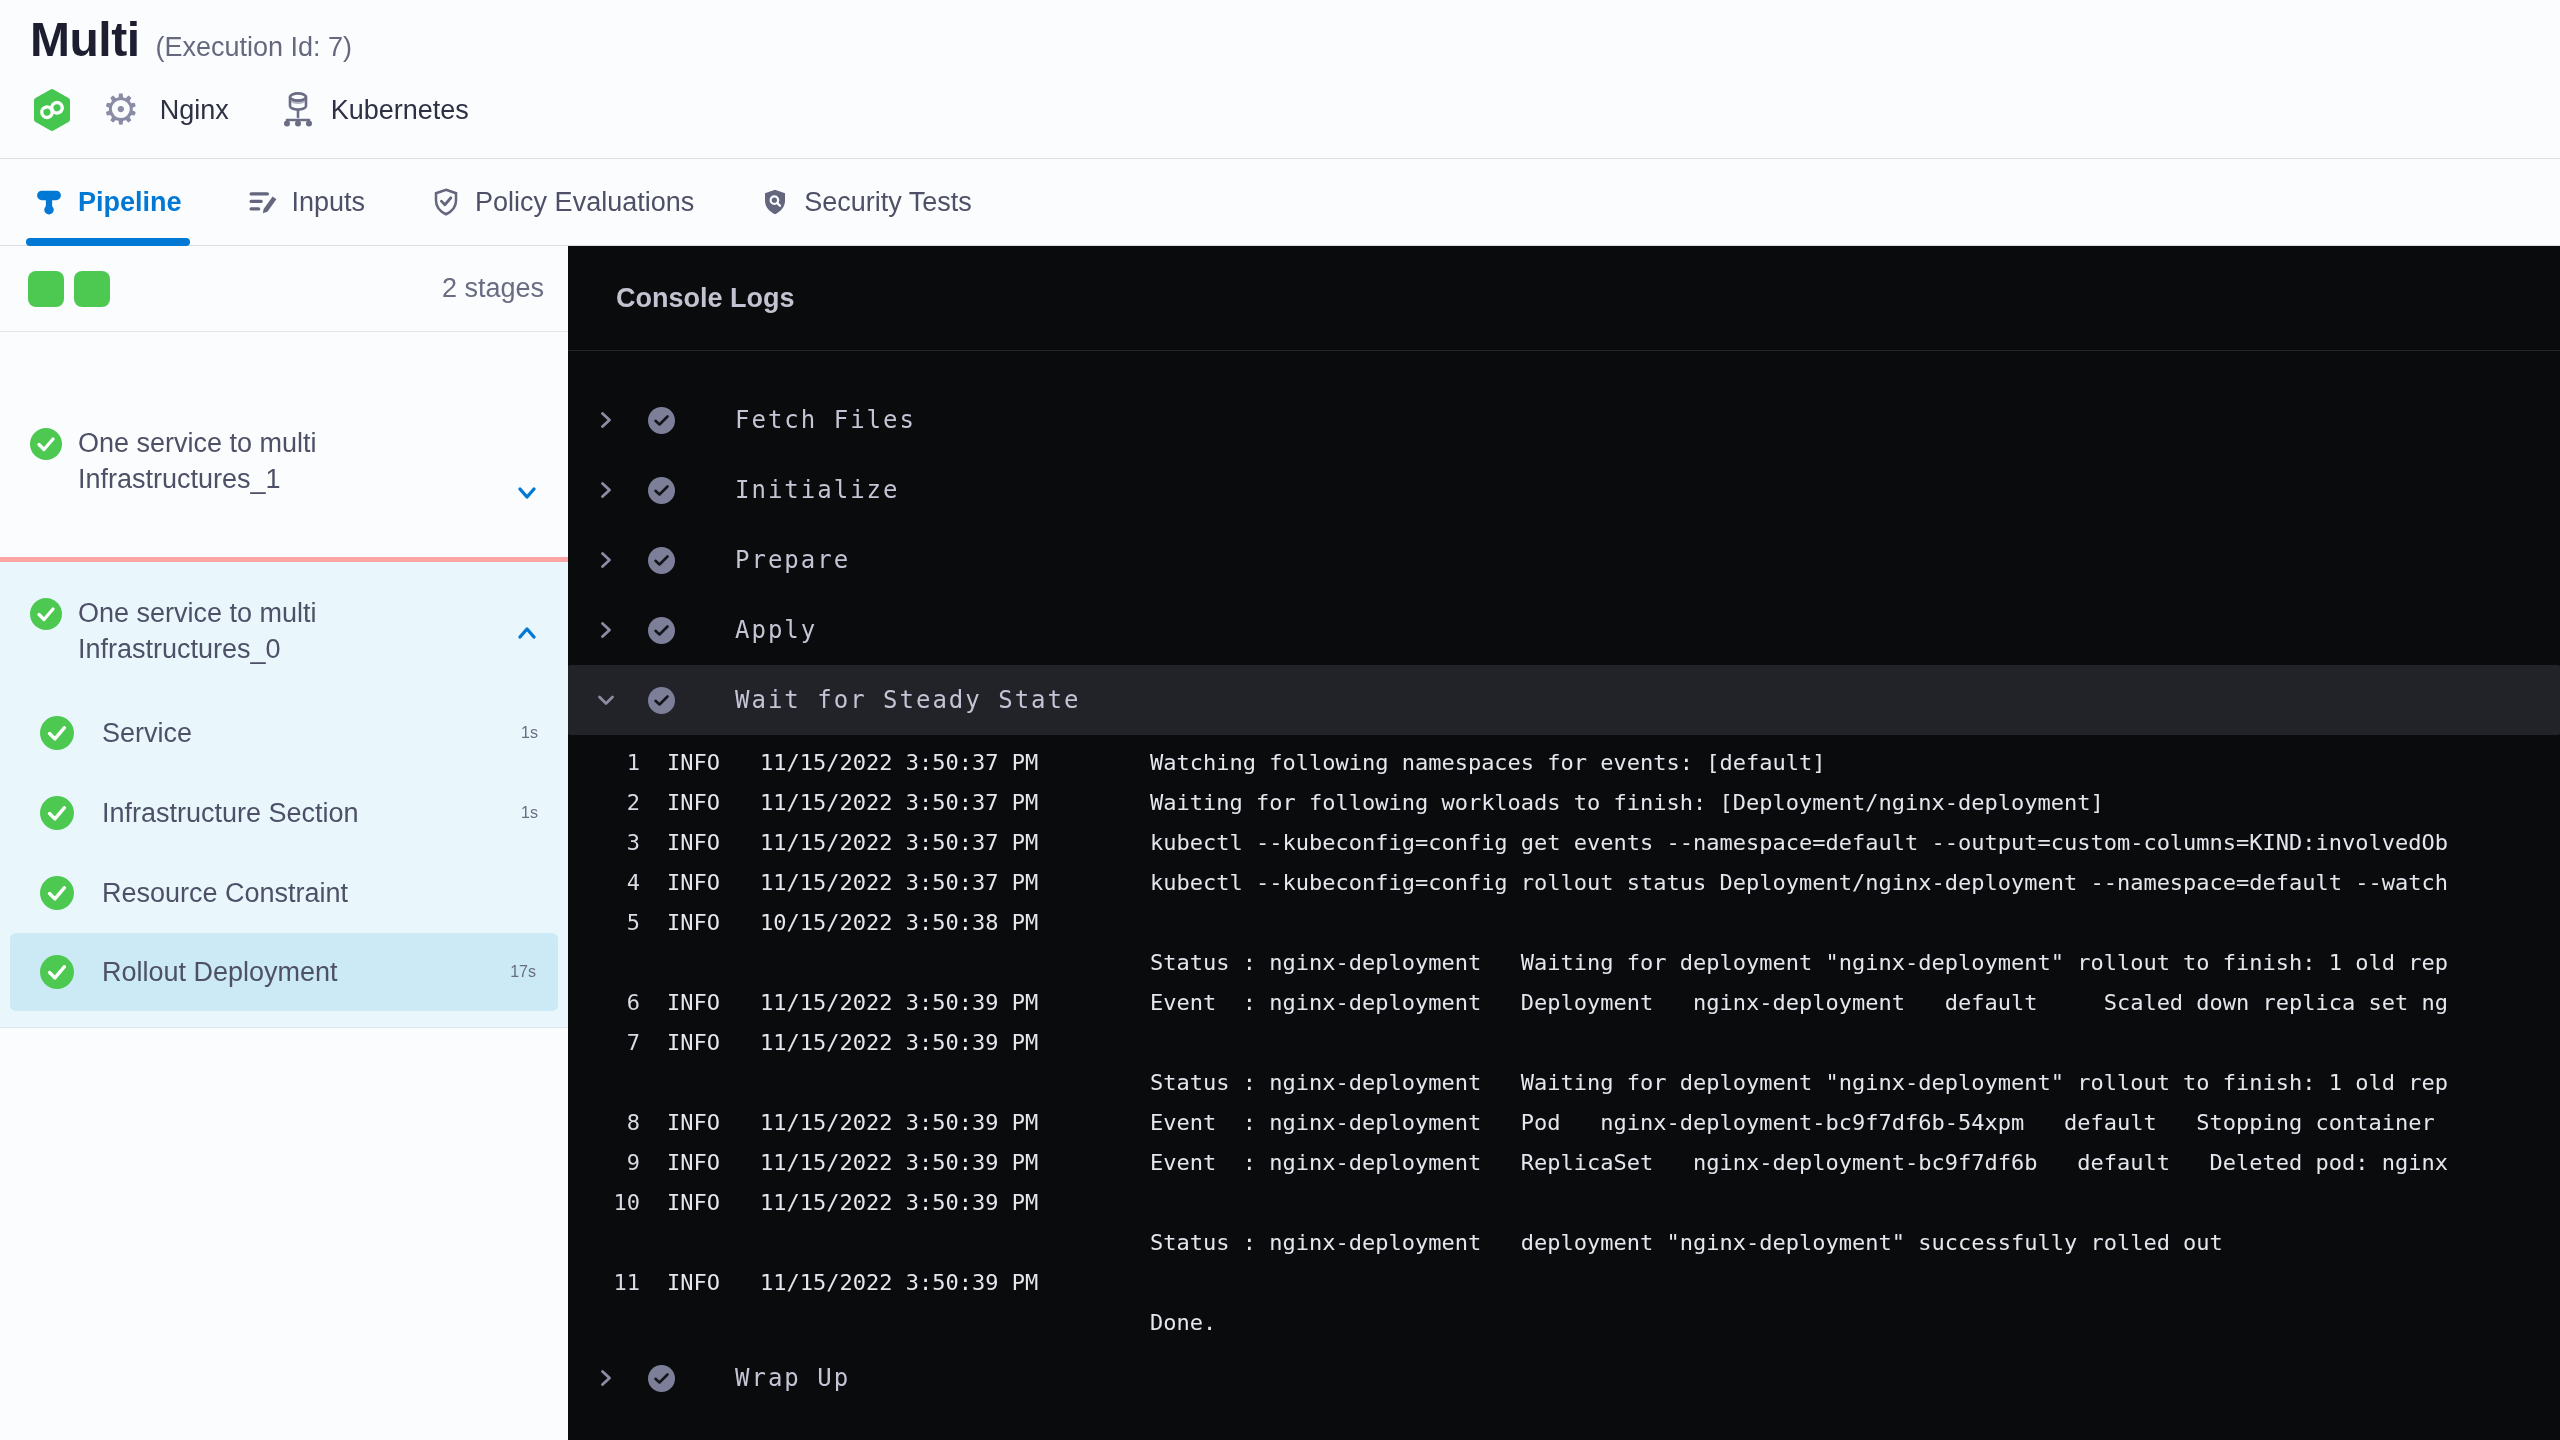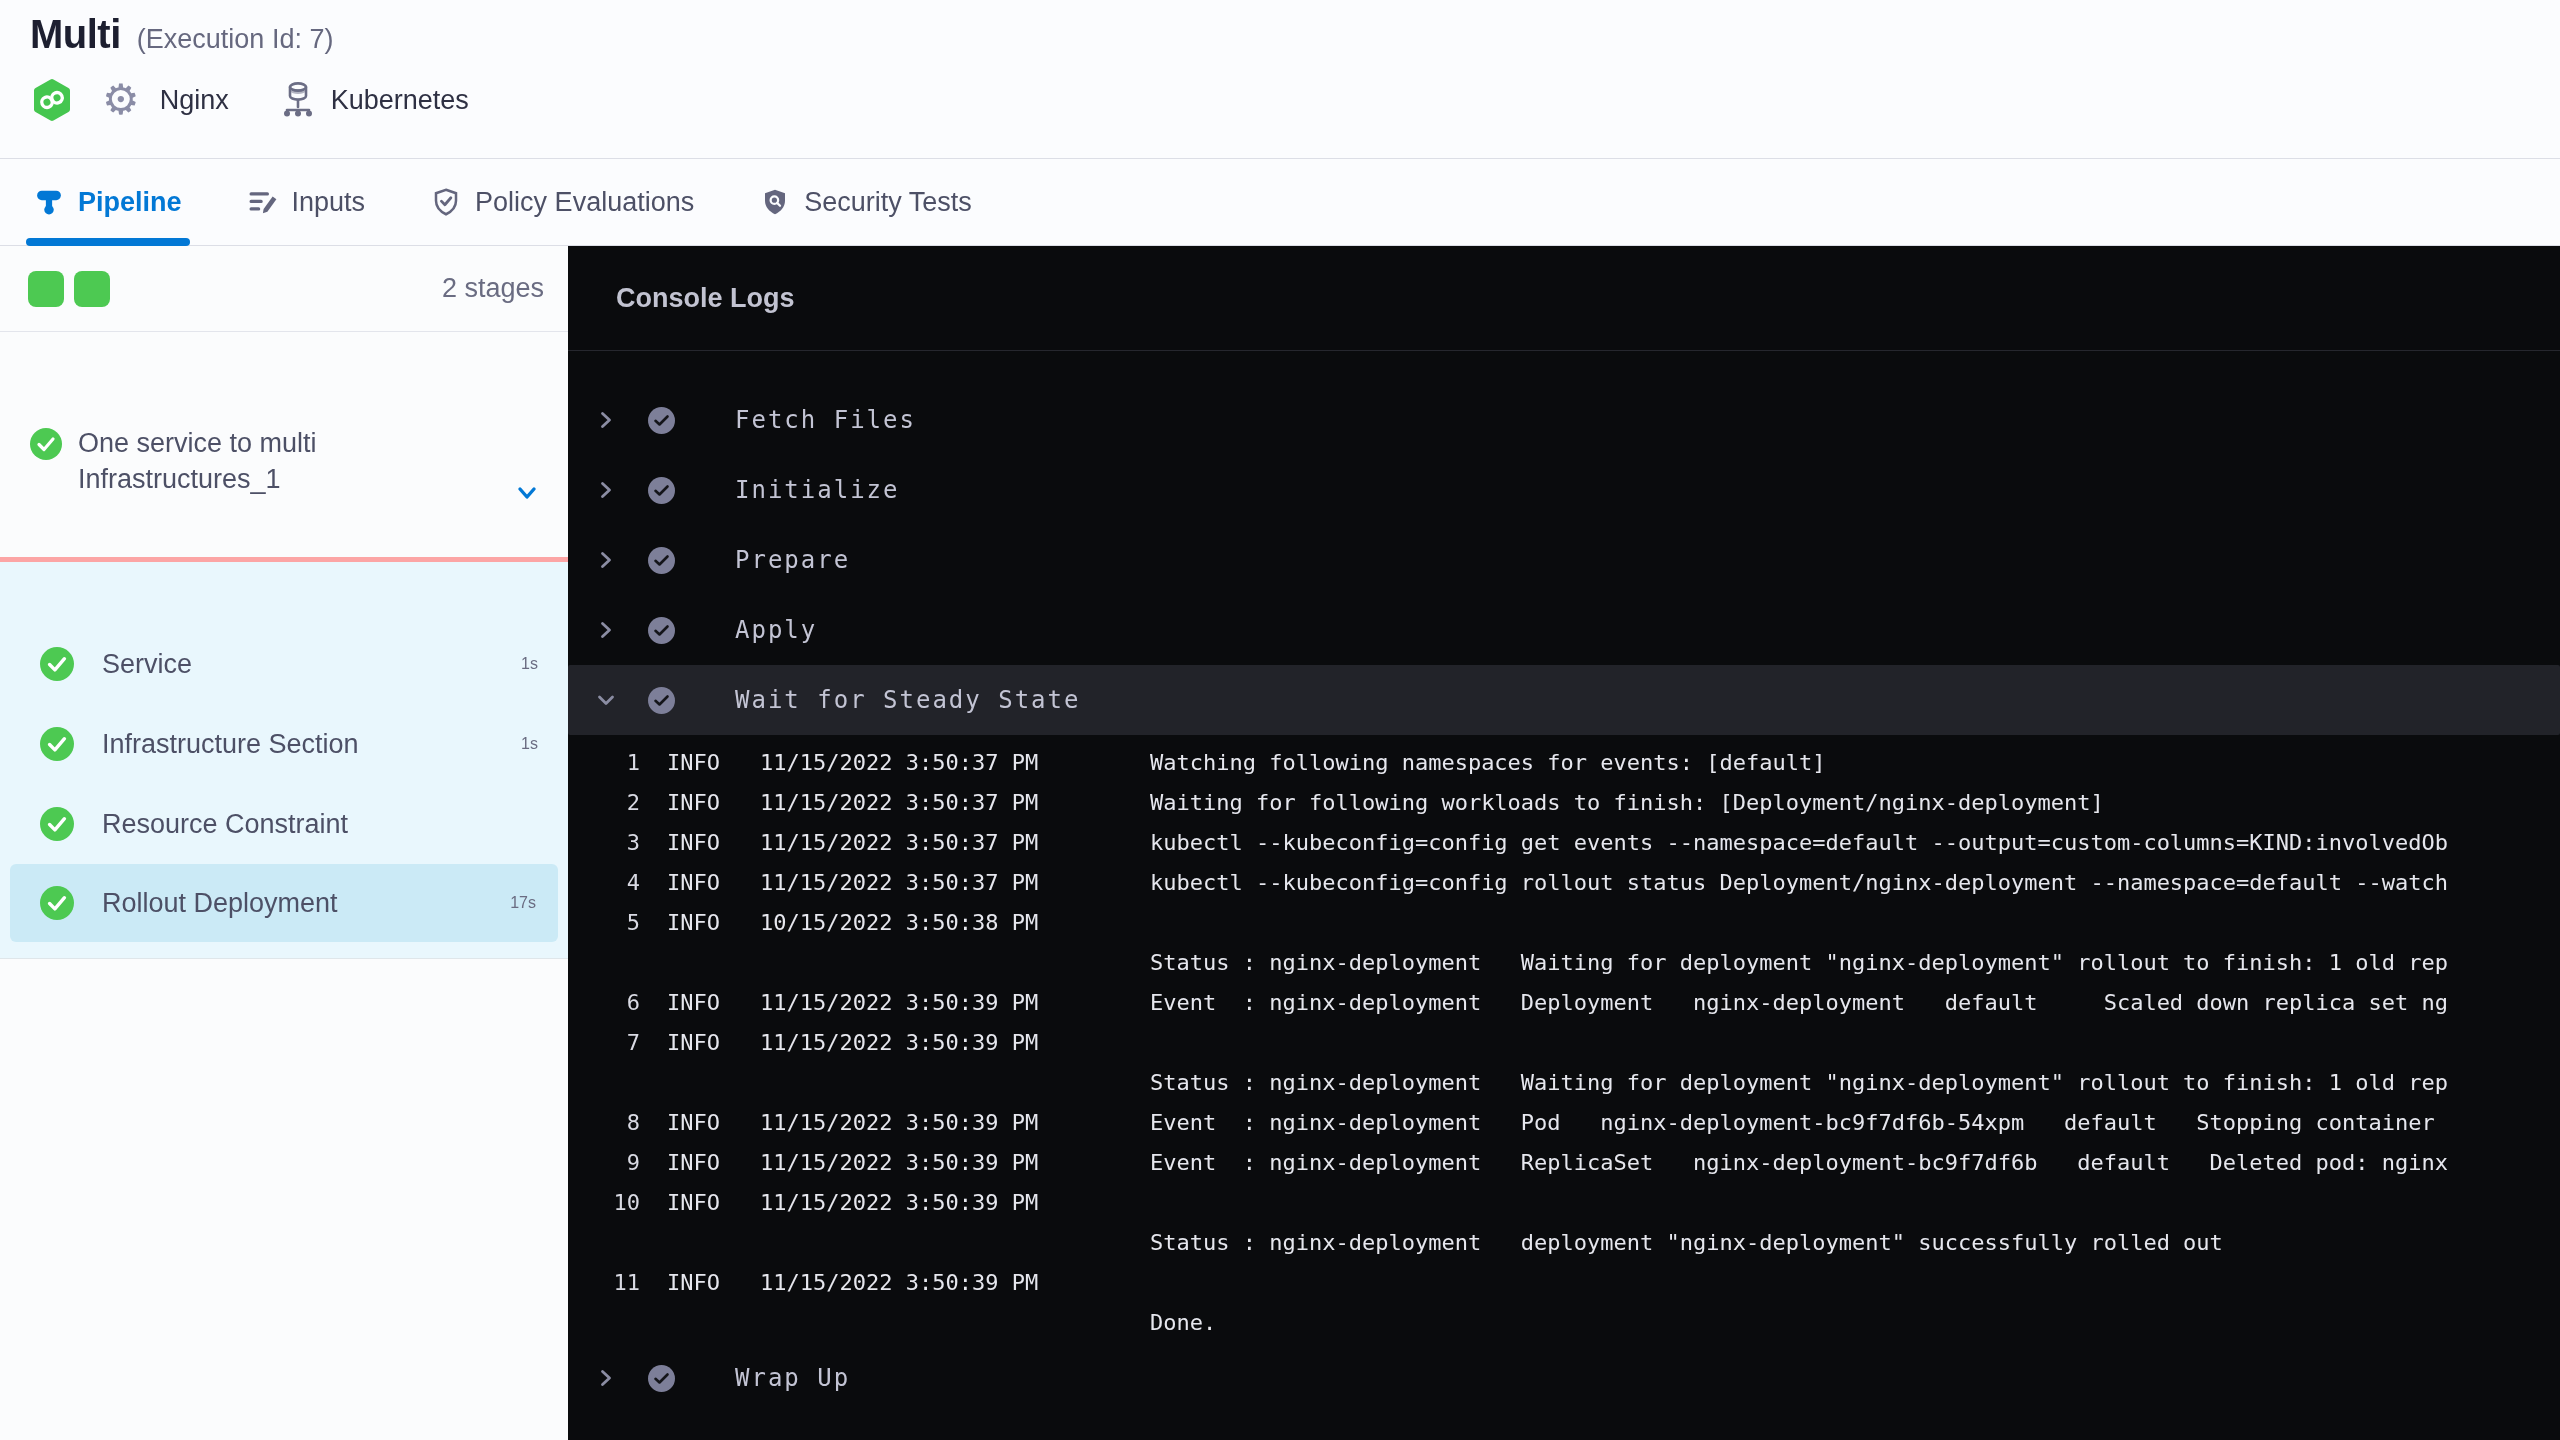--- a/index.html
+++ b/index.html
@@ -2,21 +2,21 @@
 <html><head>
 <meta charset="utf-8">
 <style>
   * { margin:0; padding:0; box-sizing:border-box; }
   html,body { width:2560px; height:1440px; overflow:hidden; background:#ffffff;
               font-family:"Liberation Sans", sans-serif; }
 
   
   .top-header { height:158px; background:#fbfcfe; padding:12px 0 0 30px; }
   .title-row { display:flex; align-items:baseline; gap:16px; }
-  .page-title { font-size:40px; font-weight:700; color:#1d1f30; letter-spacing:-0.5px; }
+  .page-title { font-size:48px; font-weight:700; color:#1d1f30; letter-spacing:-0.5px; }
   .exec-id { font-size:27px; color:#66687f; }
   .chips-row { display:flex; align-items:center; margin-top:20px; height:46px; }
   .harness-logo { width:44px; height:44px; display:flex; }
   .gear-glyph { font-size:42px; color:#8a8ca6; margin-left:28px; line-height:44px; font-family:"DejaVu Sans", sans-serif; }
   .chip-label { font-size:27px; color:#2e3043; margin-left:20px; }
   .k8s-icon { width:34px; height:40px; margin-left:52px; display:flex; }
   .chip-label2 { font-size:27px; color:#2e3043; margin-left:16px; }
 
   
   .tab-bar { height:88px; background:#fbfcfe; border-top:1px solid #dcdee6; border-bottom:1px solid #dcdee6;
@@ -176,20 +176,33 @@
       </span>
       <span class="stage-name">One service to multi Infrastructures_1</span>
       <span class="chev-blue">
         <svg viewBox="0 0 30 30" width="30" height="30">
             <polyline points="8,11 15,19 22,11" fill="none" stroke="#0278d5" stroke-width="3.4" stroke-linecap="round" stroke-linejoin="round"></polyline>
           </svg>
       </span>
     </div>
 
     <div class="stage-expanded">
+      <div class="stage-exp-header">
+        <span class="check">
+          <svg viewBox="0 0 32 32" width="32" height="32">
+              <polyline points="9,16.5 14,21.5 23,11" fill="none" stroke="#ffffff" stroke-width="3.2" stroke-linecap="round" stroke-linejoin="round"></polyline>
+            </svg>
+        </span>
+        <span class="stage-name">One service to multi Infrastructures_0</span>
+        <span class="chev-blue">
+          <svg viewBox="0 0 30 30" width="30" height="30">
+              <polyline points="8,19 15,11 22,19" fill="none" stroke="#0278d5" stroke-width="3.4" stroke-linecap="round" stroke-linejoin="round"></polyline>
+            </svg>
+        </span>
+      </div>
 
       <div class="steps">
         <div class="step">
           <span class="check">
             <svg viewBox="0 0 32 32" width="34" height="34">
                 <polyline points="9,16.5 14,21.5 23,11" fill="none" stroke="#ffffff" stroke-width="3.2" stroke-linecap="round" stroke-linejoin="round"></polyline>
               </svg>
           </span>
           <span class="step-label">Service</span>
           <span class="step-time">1s</span>

